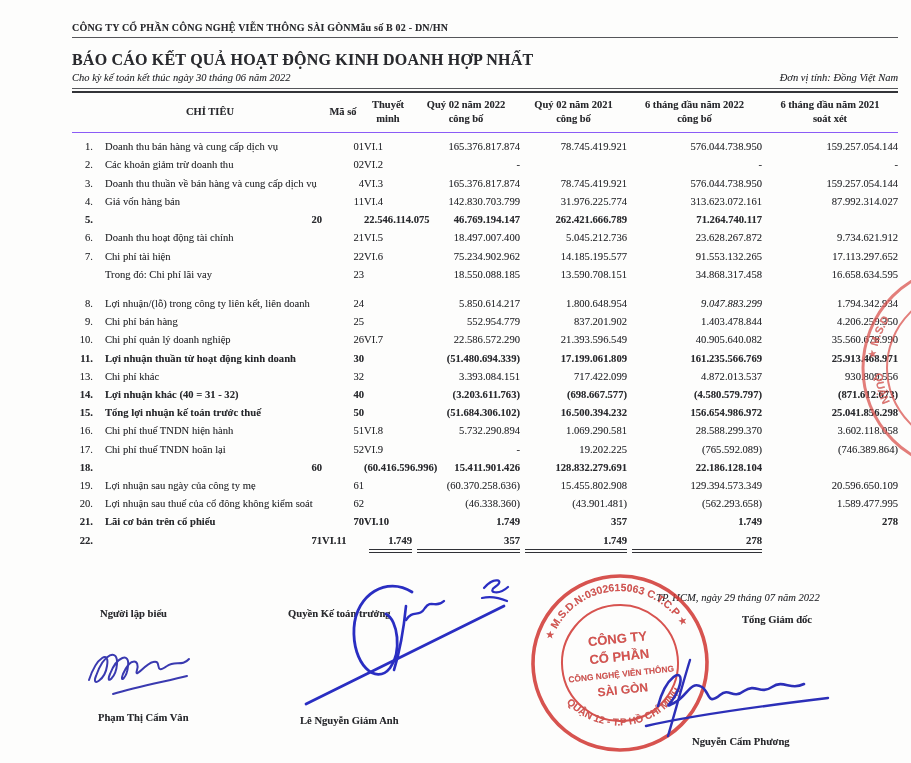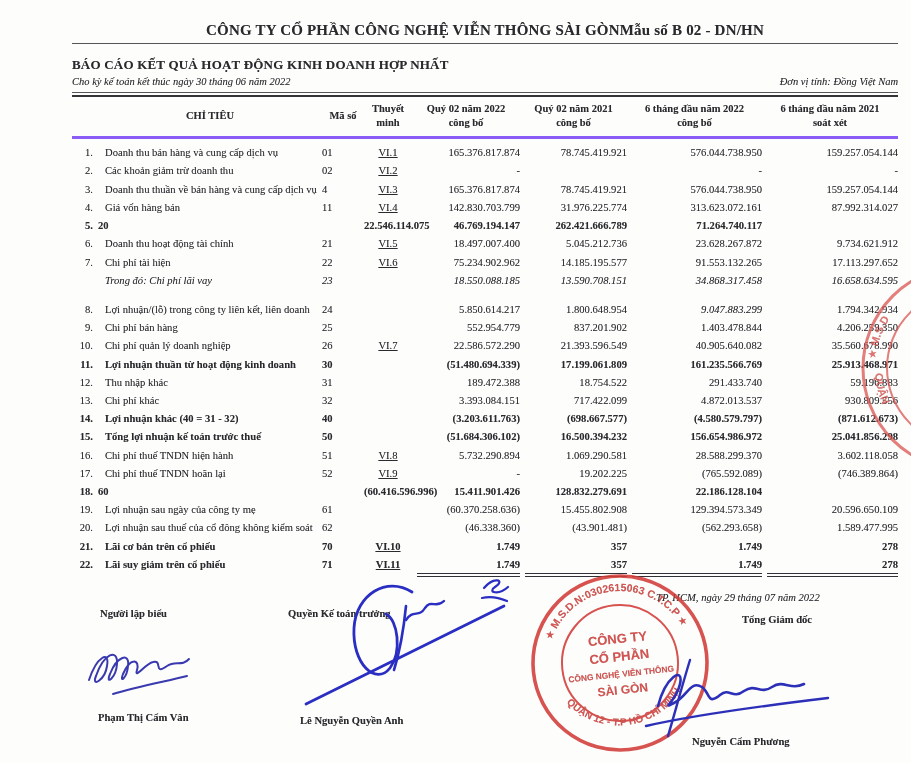--- a/index.html
+++ b/index.html
@@ -1,41 +1,41 @@
 <!DOCTYPE html>
 <html><head>
 <meta charset="utf-8">
 <style>
   html,body{margin:0;padding:0;background:#ffffff;}
   body{width:911px;height:763px;font-family:"Liberation Serif","DejaVu Serif",serif;color:#292a2e;}
   .page{position:relative;width:911px;height:763px;background:#fdfdfc;overflow:hidden;
         text-shadow:0 0 .3px rgba(45,45,50,.35);}
   .content{position:absolute;left:72px;top:22px;width:826px;}
 
-  .doc-header{display:flex;justify-content:center;align-items:baseline;
-              font-weight:bold;font-size:15px;letter-spacing:.2px;}
+  .doc-header{display:flex;justify-content:flex-start;align-items:baseline;
+              font-weight:bold;font-size:10px;letter-spacing:.2px;}
   .rule-thin{border-top:1px solid #55565a;margin-top:4px;}
   .rule-thick{border-top:2.2px solid #333438;margin-top:2px;}
-  .title{font-size:13px;font-weight:bold;margin:13px 0 3px 0;letter-spacing:.2px;}
+  .title{font-size:16px;font-weight:bold;margin:13px 0 3px 0;letter-spacing:.2px;}
   .sub-row{display:flex;justify-content:space-between;font-style:italic;font-size:10.5px;
            margin-bottom:5px;}
 
   .grid{display:grid;grid-template-columns:26px 224px 42px 48px 108px 107px 135px 136px;}
   .thead{font-weight:bold;font-size:10.5px;align-items:center;padding:5px 0 7px 0;
-         border-bottom:3px solid #8b5cf6;}
+         border-bottom:1px solid #8b5cf6;}
   .thead .h{text-align:center;white-space:pre-line;line-height:1.3;}
   .tbody{margin-top:5px;}
   .trow{font-size:10.6px;line-height:18.2px;align-items:start;}
   .c-no{text-align:right;padding-right:5px;}
   .c-label{padding-left:7px;white-space:pre-line;}
-  .c-code{text-align:left;}
-  .c-note{text-align:center;text-decoration:underline;}
+  .c-code{text-align:right;}
+  .c-note{text-align:left;}
   .c-val{text-align:right;position:relative;}
   .trow.bold{font-weight:bold;}
-  .trow.italic{font-style:italic;}
+  .trow.italic{}
   .c-val.italic{font-style:italic;}
   .trow.gap{margin-top:11px;}
   .trow.final .c-val::before{content:"";position:absolute;left:5px;right:0;bottom:0px;
         border-bottom:1.4px solid #303136;}
   .trow.final .c-val::after{content:"";position:absolute;left:5px;right:0;bottom:-3px;
         border-bottom:1px solid #303136;}
 
   .abs{position:absolute;font-size:10.6px;}
   .sig-title{font-weight:bold;}
   .sig-name{font-weight:bold;}
@@ -206,30 +206,20 @@
     <span class="c-no">11.</span>
     <span class="c-label">Lợi nhuận thuần từ hoạt động kinh doanh</span>
     <span class="c-code">30</span>
     <span class="c-note"></span>
     <span class="c-val v0">(51.480.694.339)</span>
     <span class="c-val v1">17.199.061.809</span>
     <span class="c-val v2">161.235.566.769</span>
     <span class="c-val v3">25.913.468.971</span>
   </div>
 
-  <div class="grid trow">
-    <span class="c-no">12.</span>
-    <span class="c-label">Thu nhập khác</span>
-    <span class="c-code">31</span>
-    <span class="c-note"></span>
-    <span class="c-val v0">189.472.388</span>
-    <span class="c-val v1">18.754.522</span>
-    <span class="c-val v2">291.433.740</span>
-    <span class="c-val v3">59.196.883</span>
-  </div>
 
   <div class="grid trow">
     <span class="c-no">13.</span>
     <span class="c-label">Chi phí khác</span>
     <span class="c-code">32</span>
     <span class="c-note"></span>
     <span class="c-val v0">3.393.084.151</span>
     <span class="c-val v1">717.422.099</span>
     <span class="c-val v2">4.872.013.537</span>
     <span class="c-val v3">930.809.556</span>
@@ -317,37 +307,36 @@
     <span class="c-code">70</span>
     <span class="c-note">VI.10</span>
     <span class="c-val v0">1.749</span>
     <span class="c-val v1">357</span>
     <span class="c-val v2">1.749</span>
     <span class="c-val v3">278</span>
   </div>
 
   <div class="grid trow bold final">
     <span class="c-no">22.</span>
-    <span class="c-label">Lãi suy giảm trên cổ phiếu</span>
     <span class="c-code">71</span>
     <span class="c-note">VI.11</span>
     <span class="c-val v0">1.749</span>
     <span class="c-val v1">357</span>
     <span class="c-val v2">1.749</span>
     <span class="c-val v3">278</span>
   </div>
 </div>
   </div>
 
   <div class="abs place-date" style="left:656px;top:592px;">TP. HCM, ngày 29 tháng 07 năm 2022</div>
   <div class="abs sig-title" style="left:100px;top:608px;">Người lập biểu</div>
   <div class="abs sig-title" style="left:288px;top:608px;">Quyền Kế toán trưởng</div>
   <div class="abs sig-title" style="left:742px;top:614px;">Tổng Giám đốc</div>
   <div class="abs sig-name" style="left:98px;top:712px;">Phạm Thị Cẩm Vân</div>
-  <div class="abs sig-name" style="left:300px;top:715px;">Lê Nguyễn Quyền Anh</div>
+  <div class="abs sig-name" style="left:300px;top:715px;">Lê Nguyễn Giám Anh</div>
   <div class="abs sig-name" style="left:692px;top:736px;">Nguyễn Cẩm Phương</div>
 
   <svg style="left:527px;top:570px;transform:rotate(-6deg);opacity:.88;" width="186" height="186" viewBox="0 0 186 186">
     <circle cx="93" cy="93" r="87" fill="none" stroke="#d23c38" stroke-width="3.6"></circle>
     <circle cx="93" cy="93" r="58" fill="none" stroke="#d23c38" stroke-width="2"></circle>
     <defs>
       <path id="arcTop" d="M 21,93 A 72,72 0 0 1 165,93"></path>
       <path id="arcBottom" d="M 24,104 A 72,72 0 0 0 162,104"></path>
     </defs>
     <text class="stamp-text" font-size="10.5" fill="#d23c38">

